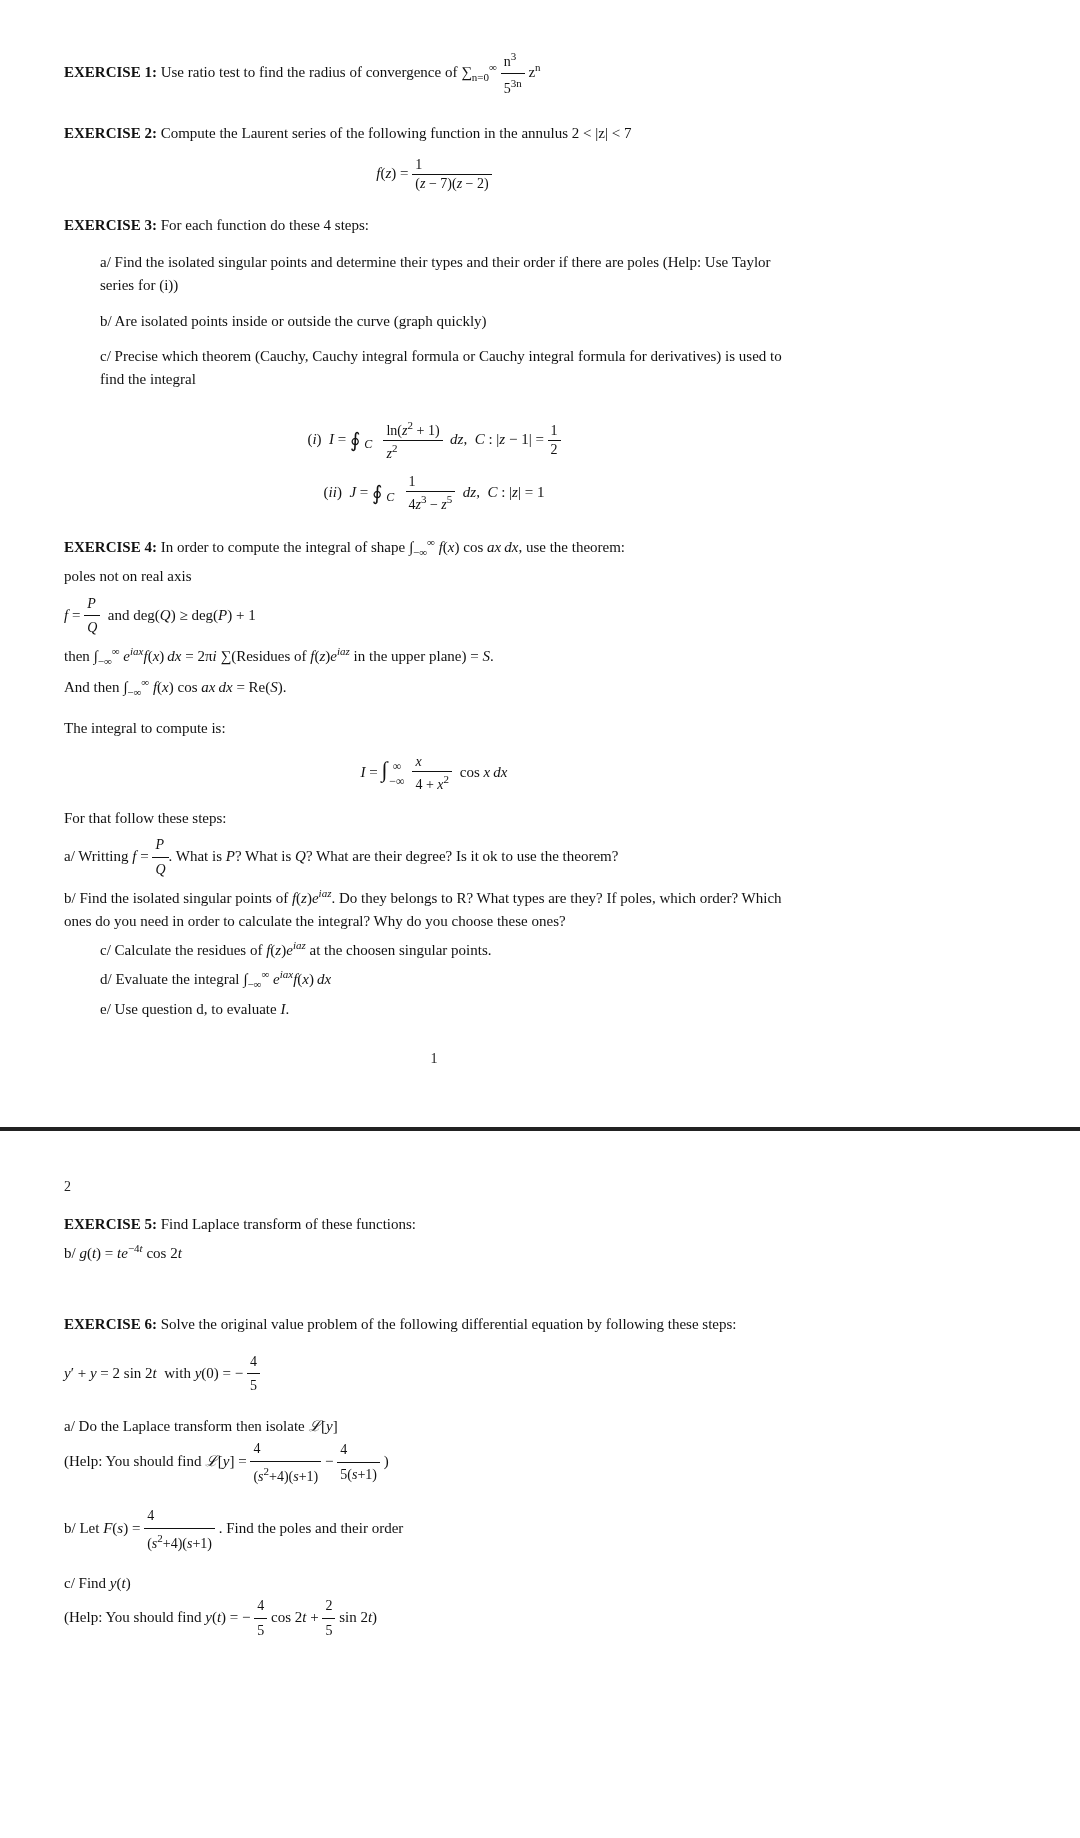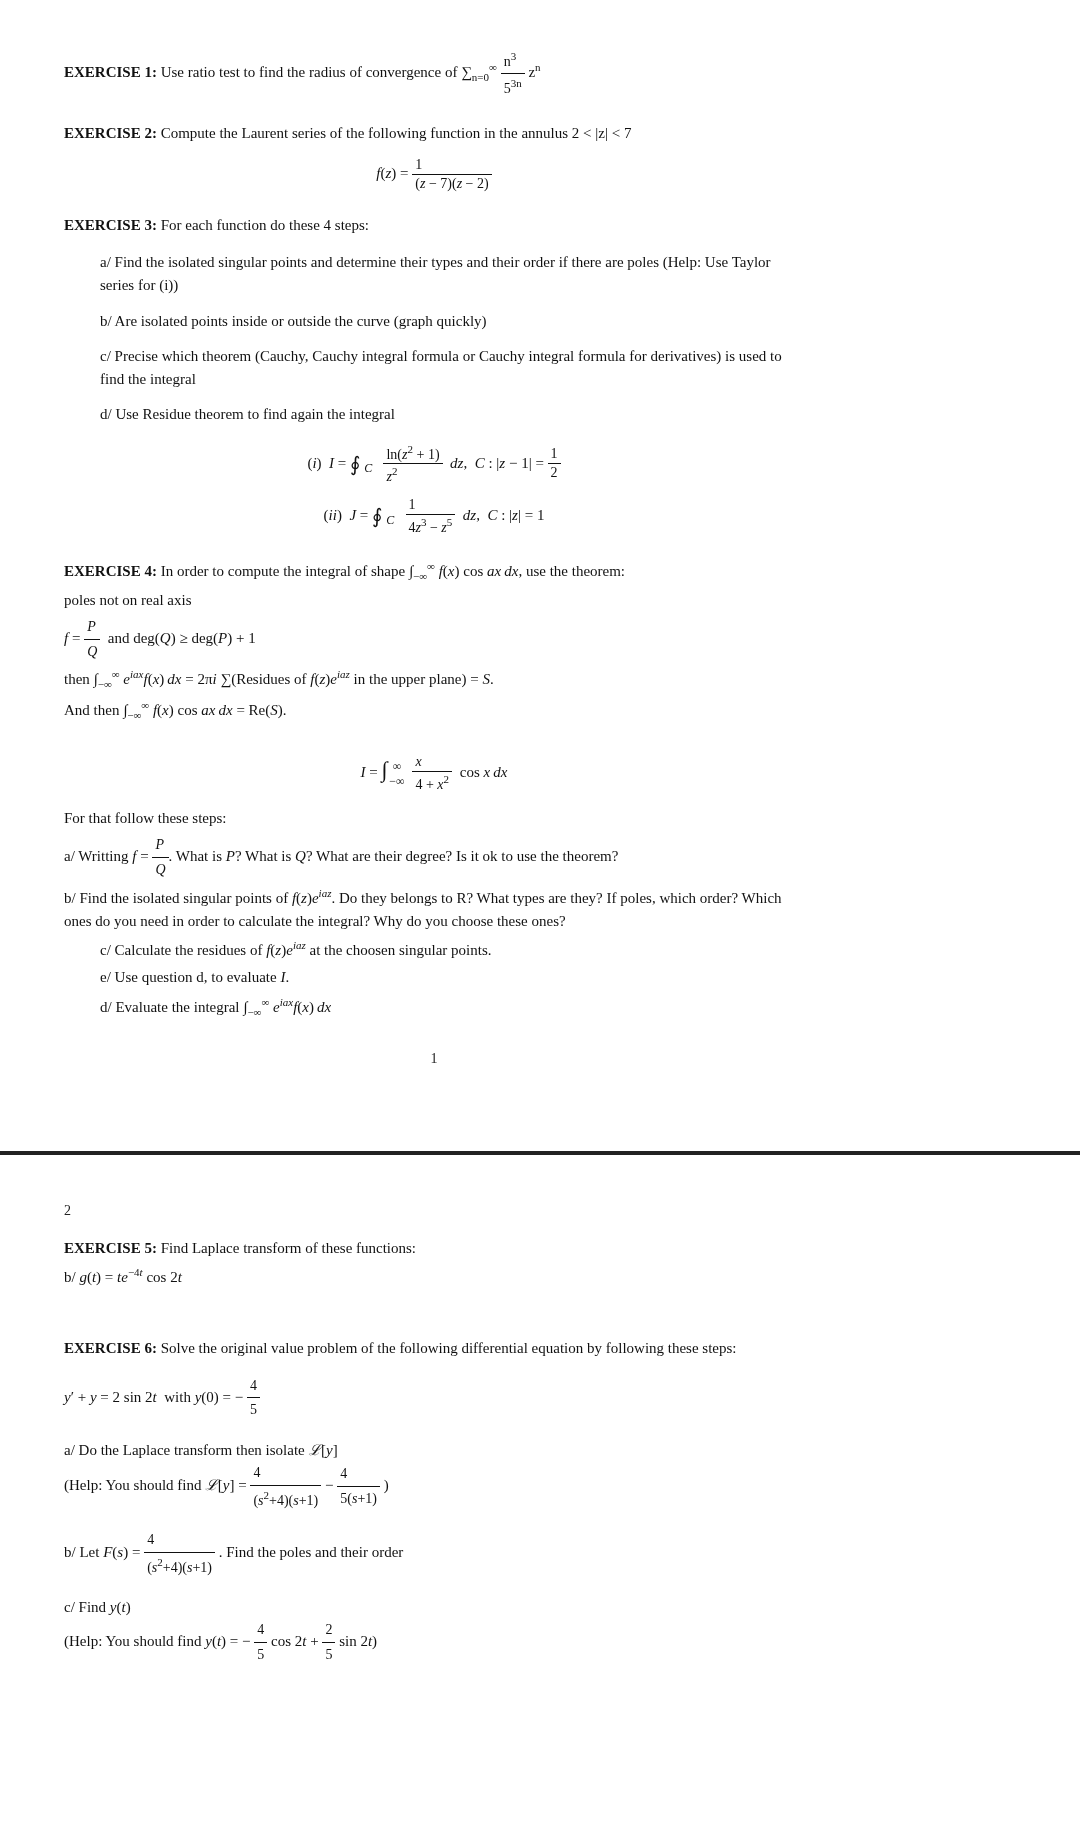--- a/index.html
+++ b/index.html
@@ -6,21 +6,21 @@
     body {
       background: #fff;
       font-family: "Times New Roman", Times, serif;
       font-size: 15px;
       color: #111;
       width: 1080px;
     }
     .page {
       width: 868px;
       min-height: 900px;
-      padding: 48px 64px 84px 64px;
+      padding: 48px 64px 60px 64px;
       position: relative;
     }
     .page-break {
       width: 100%;
       height: 4px;
       background: #222;
       margin: 0;
     }
     .page2 {
       width: 1080px;
@@ -121,21 +121,20 @@
       <span class="exercise-title">EXERCISE 3:</span>
       <span> For each function do these 4 steps:</span>
     </p>
     <div class="section-gap"></div>
     <p class="indent">a/ Find the isolated singular points and determine their types and their order if there are poles (Help: Use Taylor series for (i))</p>
     <div style="height:8px"></div>
     <p class="indent">b/ Are isolated points inside or outside the curve (graph quickly)</p>
     <div style="height:8px"></div>
     <p style="padding-left:36px;">c/ Precise which theorem (Cauchy, Cauchy integral formula or Cauchy integral formula for derivatives) is used to find the integral</p>
     <div style="height:8px"></div>
-    <p class="indent">d/ Use Residue theorem to find again the integral</p>
 
     <div class="math-block" style="margin-top:16px;font-family:Liberation Serif, serif;">
       <span>(<i>i</i>)&nbsp;&nbsp;<i>I</i> = </span>
       <span class="oint">∮</span>
       <sub style="font-size:12px"><i>C</i></sub>
       <span>&nbsp;</span>
       <span class="frac">
         <span class="num">ln(<i>z</i><sup>2</sup> + 1)</span>
         <span class="den"><i>z</i><sup>2</sup></span>
       </span>
@@ -173,20 +172,21 @@
       </span>
       &nbsp;and deg(<i>Q</i>) ≥ deg(<i>P</i>) + 1
     </p>
     <p>
       then ∫<sub style="font-size:11px">−∞</sub><sup style="font-size:11px">∞</sup> <i>e</i><sup><i>iax</i></sup><i>f</i>(<i>x</i>) <i>dx</i> = 2π<i>i</i> ∑(Residues of <i>f</i>(<i>z</i>)<i>e</i><sup><i>iaz</i></sup> in the upper plane) = <i>S</i>.
     </p>
     <p>
       And then ∫<sub style="font-size:11px">−∞</sub><sup style="font-size:11px">∞</sup> <i>f</i>(<i>x</i>) cos <i>ax</i> <i>dx</i> = Re(<i>S</i>).
     </p>
     <div style="height:12px"></div>
+    <p>The integral to compute is:</p>
     <div class="math-block" style="margin:14px 0;">
       <span><i>I</i> = </span>
       <span style="font-size:22px;">∫</span>
       <span style="display:inline-block;vertical-align:middle;font-size:12px;margin-left:-2px;">
         <span style="display:block;">∞</span>
         <span style="display:block;">−∞</span>
       </span>
       <span class="frac" style="margin:0 4px;">
         <span class="num"><i>x</i></span>
         <span class="den">4 + <i>x</i><sup>2</sup></span>
@@ -197,22 +197,22 @@
     <p>For that follow these steps:</p>
     <p>
       a/ Writting <i>f</i> = 
       <span class="frac" style="font-size:13px;">
         <span class="num"><i>P</i></span>
         <span class="den"><i>Q</i></span>
       </span>. What is <i>P</i>? What is <i>Q</i>? What are their degree? Is it ok to use the theorem?
     </p>
     <p>b/ Find the isolated singular points of <i>f</i>(<i>z</i>)<i>e</i><sup><i>iaz</i></sup>. Do they belongs to R? What types are they? If poles, which order? Which ones do you need in order to calculate the integral? Why do you choose these ones?</p>
     <p class="indent">c/ Calculate the residues of <i>f</i>(<i>z</i>)<i>e</i><sup><i>iaz</i></sup> at the choosen singular points.</p>
+    <p class="indent">d/ Evaluate the integral ∫<sub style="font-size:11px">−∞</sub><sup style="font-size:11px">∞</sup> <i>e</i><sup><i>iax</i></sup><i>f</i>(<i>x</i>) <i>dx</i></p>
     <p class="indent">e/ Use question d, to evaluate <i>I</i>.</p>
-    <p class="indent">d/ Evaluate the integral ∫<sub style="font-size:11px">−∞</sub><sup style="font-size:11px">∞</sup> <i>e</i><sup><i>iax</i></sup><i>f</i>(<i>x</i>) <i>dx</i></p>
   </div>
 
   <div class="page-num">1</div>
 </div>
 
 <div class="page-break"></div>
 
 <div class="page2">
 
   <div class="page-num2">2</div>

